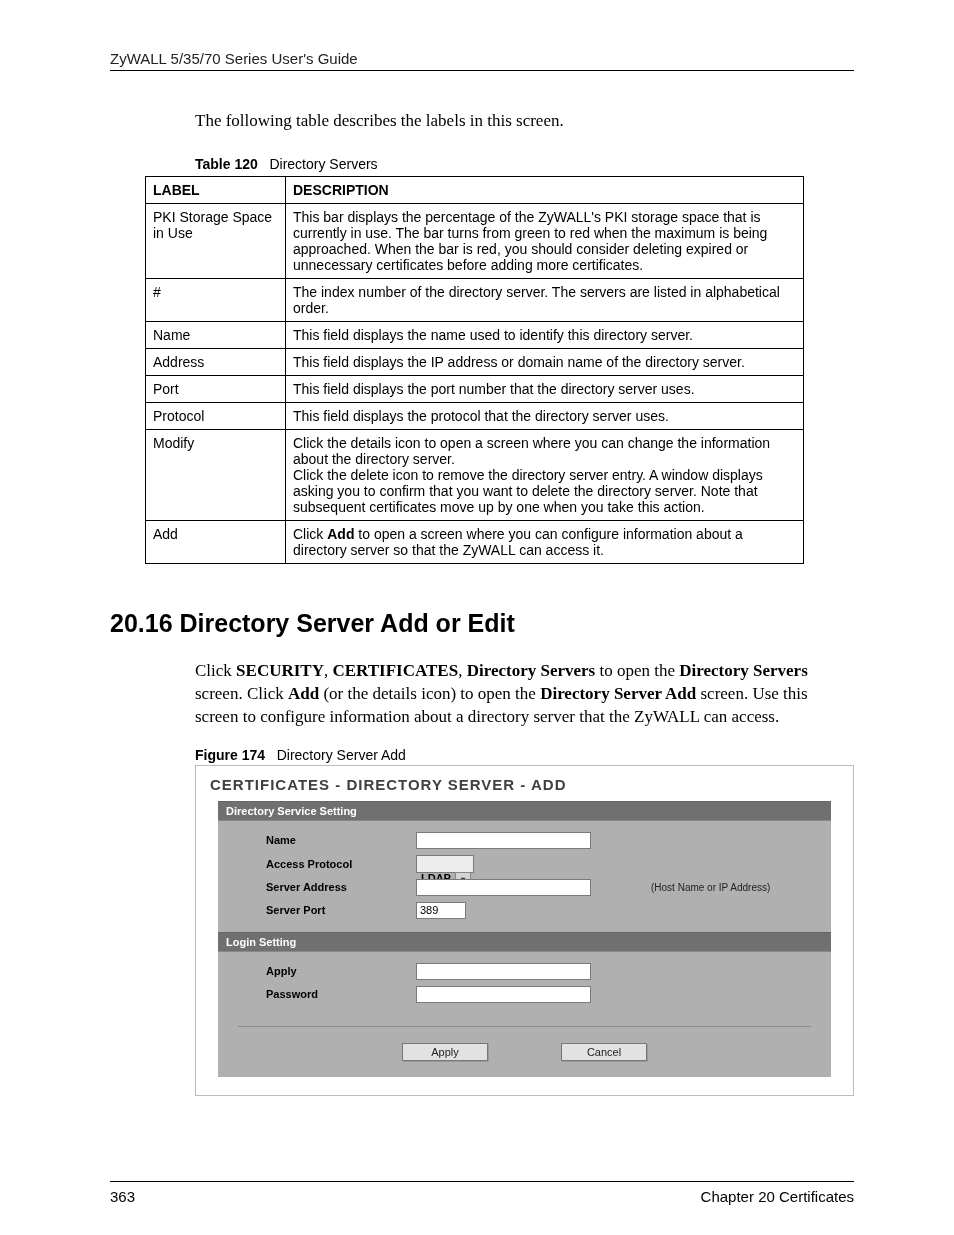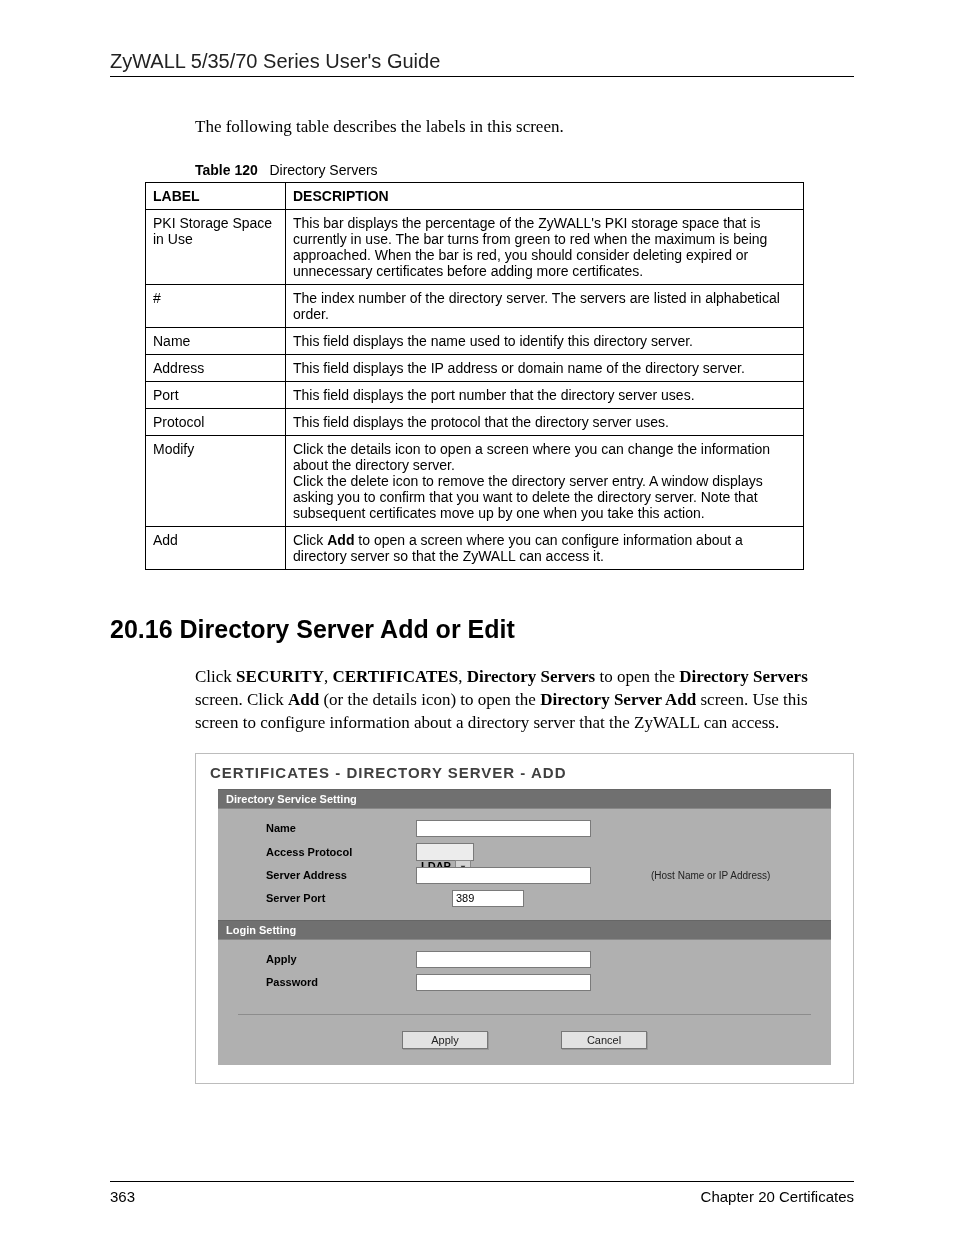--- a/index.html
+++ b/index.html
@@ -10,21 +10,21 @@
     color: #000;
   }
   .page {
     width: 954px;
     min-height: 1235px;
     padding: 50px 100px 30px 110px;
     box-sizing: border-box;
     position: relative;
   }
   .header-line {
-    font-size: 20px;
+    font-size: 15px;
     color: #222;
     margin-bottom: 2px;
     font-family: Arial, sans-serif;
   }
   .header-rule {
     border: none;
     border-top: 1px solid #000;
     margin: 3px 0 40px 0;
   }
   .intro {
@@ -125,21 +125,21 @@
   }
   .text-input {
     width: 175px;
     height: 17px;
     border: 1px solid #7a7a7a;
     background: #fff;
     font-size: 11px;
     padding: 0 3px;
     box-sizing: border-box;
   }
-  .text-input.port { width: 72px; margin-left: 36px; }
+  .text-input.port { width: 50px; }
   .select-box {
     display:inline-flex;
     align-items:flex-start;
     background:#ececec;
     border:1px solid #7a7a7a;
     height:18px;
     font-size:11px;
     padding: 16px 2px 0 4px;
     box-sizing:border-box;
   }
@@ -251,20 +251,23 @@
       </tr>
     </tbody>
   </table>
 
   <h2 class="section-heading">20.16  Directory Server Add or Edit</h2>
 
   <p class="section-body">
     <span>Click </span><b>SECURITY</b><span>, </span><b>CERTIFICATES</b><span>, </span><b>Directory Servers</b><span> to open the </span><b>Directory Servers</b><span> screen. Click </span><b>Add</b><span> (or the details icon) to open the </span><b>Directory Server Add</b><span> screen. Use this screen to configure information about a directory server that the ZyWALL can access.</span>
   </p>
 
+  <div class="figure-caption">
+    <b>Figure 174</b>&nbsp;&nbsp;&nbsp;<span>Directory Server Add</span>
+  </div>
 
   <div class="shot">
     <div class="shot-title">CERTIFICATES - DIRECTORY SERVER - ADD</div>
     <div class="shot-inner">
       <div class="section-bar">Directory Service Setting</div>
       <div class="form-area">
         <div class="form-row">
           <div class="form-label">Name</div>
           <input class="text-input" type="text" style="">
         </div>

